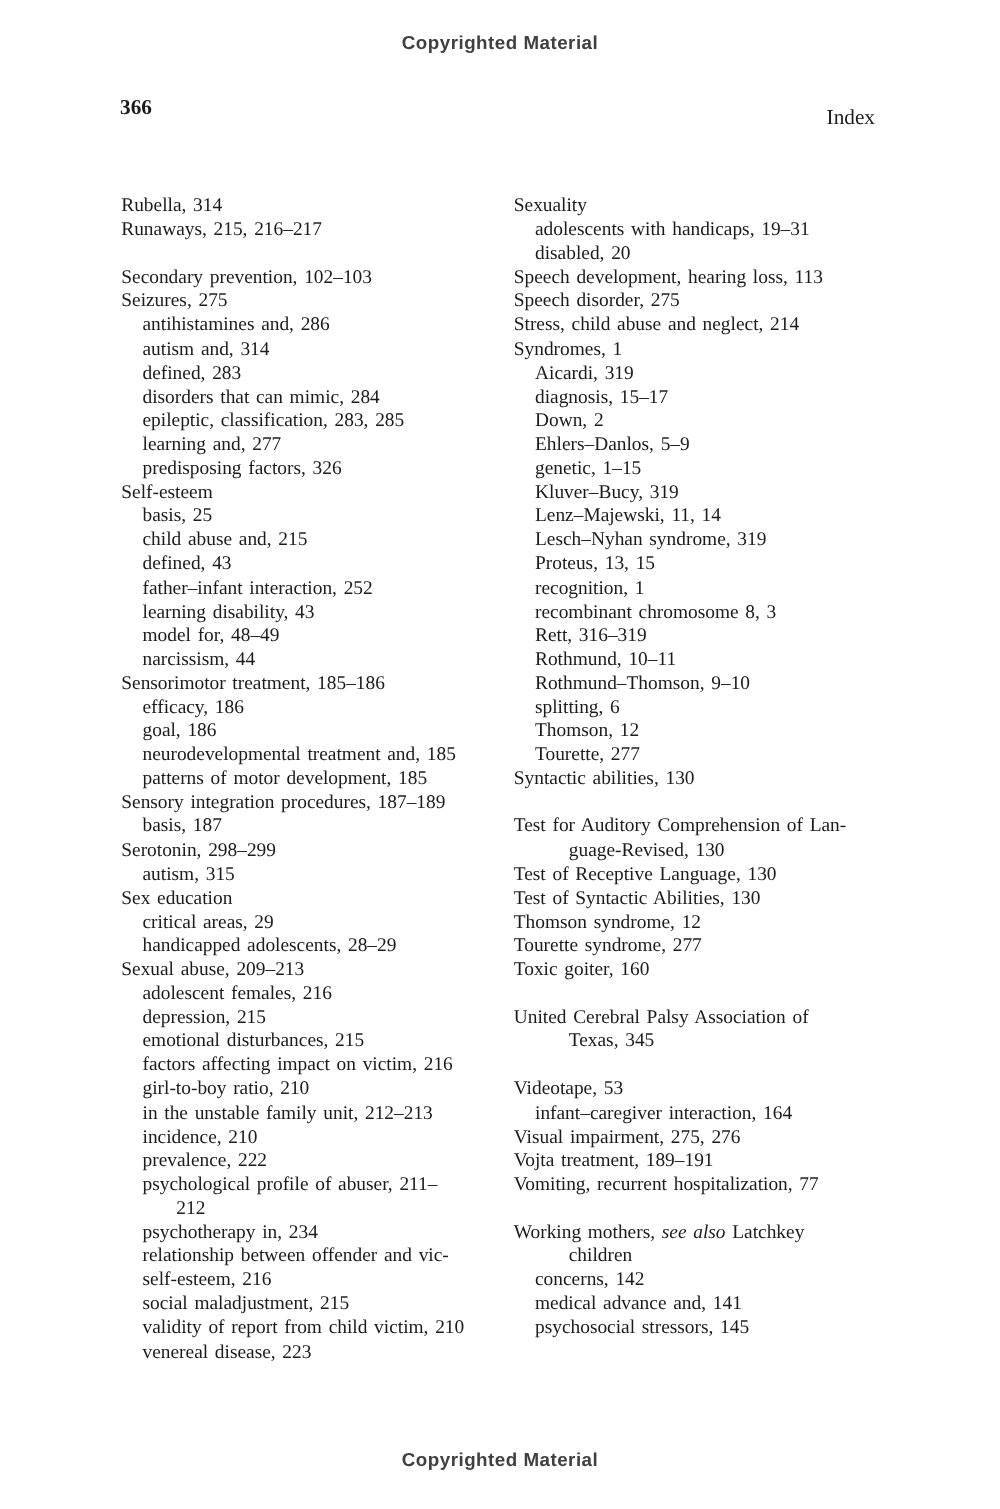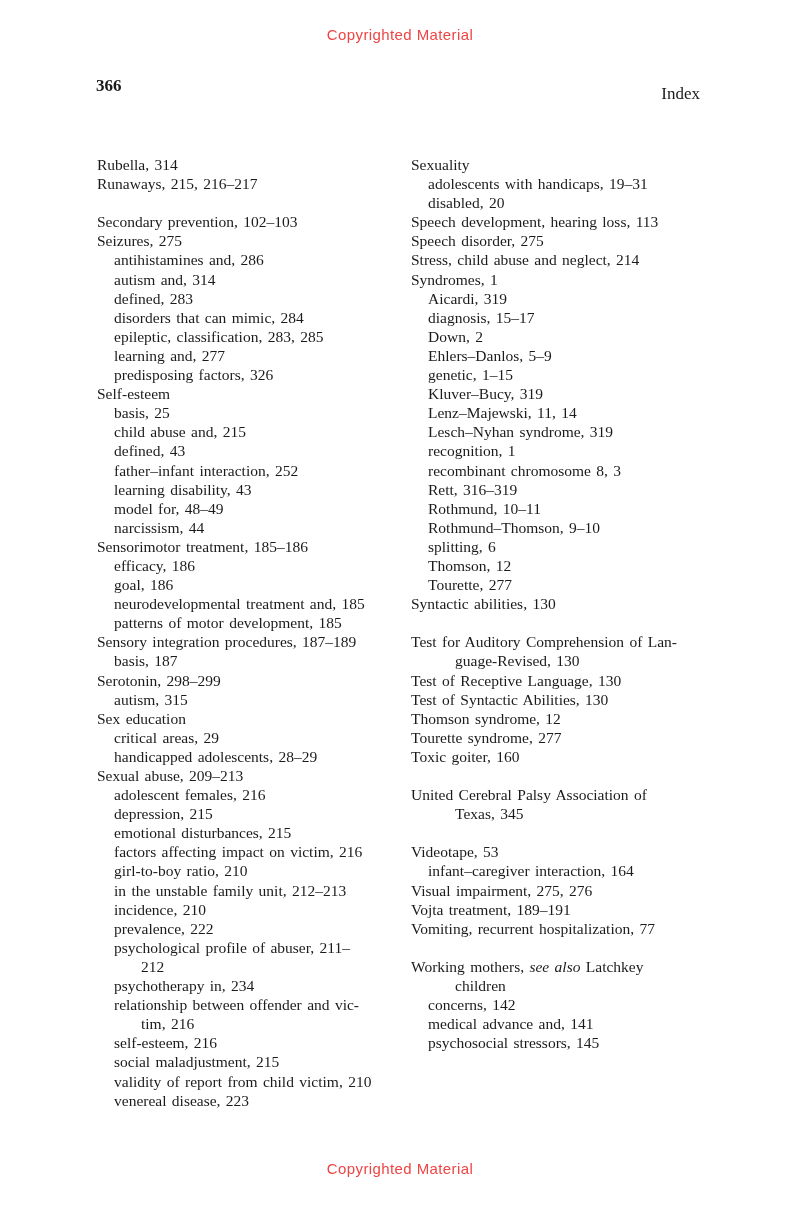--- a/index.html
+++ b/index.html
@@ -13,22 +13,22 @@
     color: #1b1b1b;
     overflow: hidden;
   }
   .copyright {
     position: absolute;
     left: 0;
     width: 100%;
     text-align: center;
     font-family: "Liberation Sans", sans-serif;
     font-size: 15px;
-    font-weight: normal;
-    color: #ef4444;
+    font-weight: bold;
+    color: #404040;
     letter-spacing: 0.4px;
   }
   .copyright.top { top: 26px; }
   .copyright.bottom { top: 1160px; }
   .page-number {
     position: absolute;
     left: 96px;
     top: 76px;
     font-size: 17px;
     font-weight: bold;
@@ -105,21 +105,20 @@
       <div class="line sub">emotional disturbances, 215</div>
       <div class="line sub">factors affecting impact on victim, 216</div>
       <div class="line sub">girl-to-boy ratio, 210</div>
       <div class="line sub">in the unstable family unit, 212–213</div>
       <div class="line sub">incidence, 210</div>
       <div class="line sub">prevalence, 222</div>
       <div class="line sub">psychological profile of abuser, 211–</div>
       <div class="line cont">212</div>
       <div class="line sub">psychotherapy in, 234</div>
       <div class="line sub">relationship between offender and vic-</div>
-      <div class="line cont">tim, 216</div>
       <div class="line sub">self-esteem, 216</div>
       <div class="line sub">social maladjustment, 215</div>
       <div class="line sub">validity of report from child victim, 210</div>
       <div class="line sub">venereal disease, 223</div>
     </div>
 
   <div class="col col-right" id="col-right">
       <div class="line entry">Sexuality</div>
       <div class="line sub">adolescents with handicaps, 19–31</div>
       <div class="line sub">disabled, 20</div>
@@ -128,20 +127,21 @@
       <div class="line entry">Stress, child abuse and neglect, 214</div>
       <div class="line entry">Syndromes, 1</div>
       <div class="line sub">Aicardi, 319</div>
       <div class="line sub">diagnosis, 15–17</div>
       <div class="line sub">Down, 2</div>
       <div class="line sub">Ehlers–Danlos, 5–9</div>
       <div class="line sub">genetic, 1–15</div>
       <div class="line sub">Kluver–Bucy, 319</div>
       <div class="line sub">Lenz–Majewski, 11, 14</div>
       <div class="line sub">Lesch–Nyhan syndrome, 319</div>
+      <div class="line sub">Proteus, 13, 15</div>
       <div class="line sub">recognition, 1</div>
       <div class="line sub">recombinant chromosome 8, 3</div>
       <div class="line sub">Rett, 316–319</div>
       <div class="line sub">Rothmund, 10–11</div>
       <div class="line sub">Rothmund–Thomson, 9–10</div>
       <div class="line sub">splitting, 6</div>
       <div class="line sub">Thomson, 12</div>
       <div class="line sub">Tourette, 277</div>
       <div class="line entry">Syntactic abilities, 130</div>
       <div class="line blank">&nbsp;</div>

